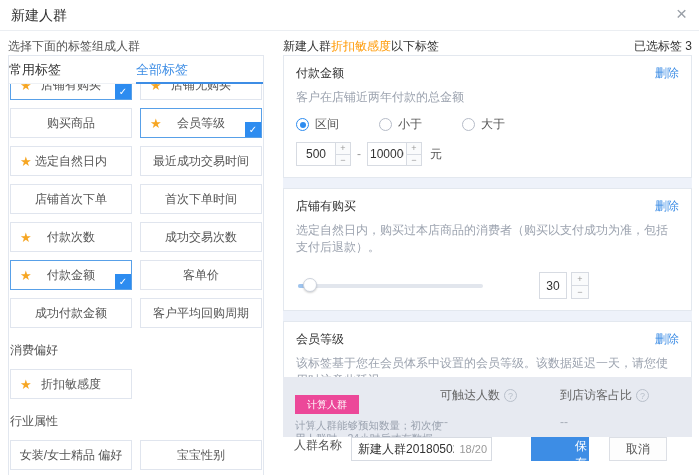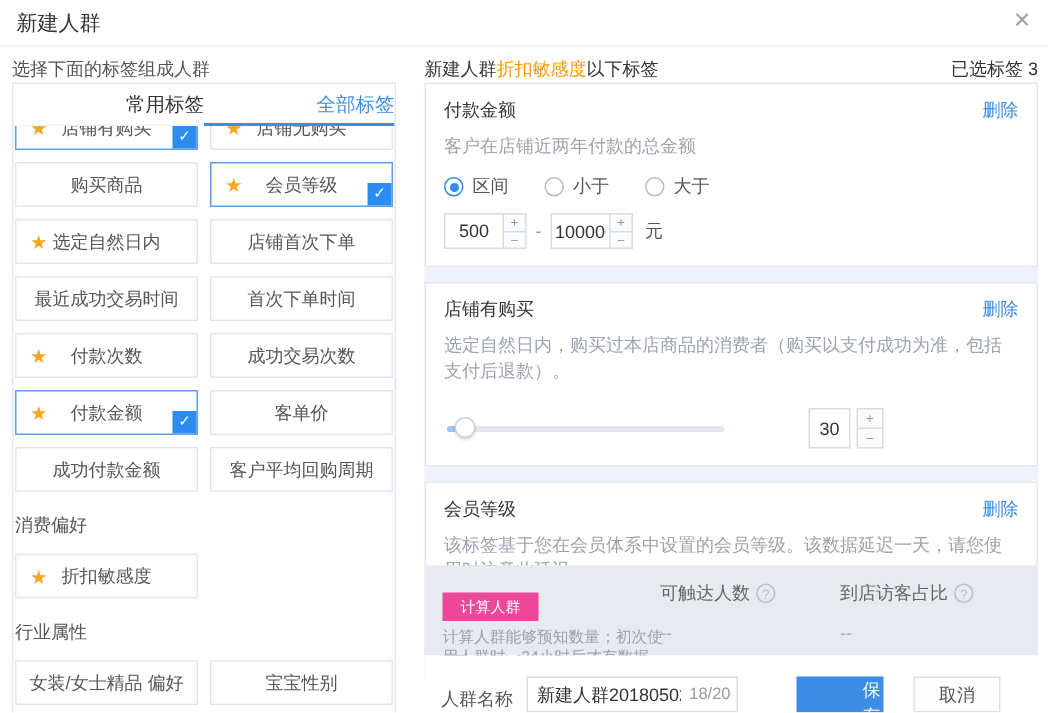--- a/index.html
+++ b/index.html
@@ -7,21 +7,21 @@
          font-family:"Liberation Sans","DejaVu Sans",sans-serif;color:#333;}
   
   .titlebar{position:absolute;left:0;top:0;right:0;height:30px;border-bottom:1px solid #ebeef2;background:#fff;z-index:5;}
   .title{position:absolute;left:11px;top:7px;font-size:14px;color:#333;}
   .close{position:absolute;right:12px;top:4px;font-size:19px;color:#9aa0a8;cursor:pointer;line-height:20px;}
   
   .left-pane{position:absolute;left:8px;top:38px;width:256px;}
   .prompt{font-size:12px;color:#555;height:17px;}
   .tagbox{border:1px solid #e2e7ef;background:#fff;height:500px;box-sizing:border-box;overflow:hidden;}
   .tabbar{height:27px;display:flex;border-bottom:1px solid #eef1f5;background:#fff;position:relative;z-index:2;}
-  .tab{flex:1;text-align:right;line-height:27px;font-size:13px;color:#333;cursor:pointer;position:relative;}
+  .tab{flex:1;text-align:left;line-height:27px;font-size:13px;color:#333;cursor:pointer;position:relative;}
   .tab.active{color:#3d8de5;}
   .tab.active::after{content:"";position:absolute;left:0;right:0;bottom:-1px;height:2px;background:#3d8de5;}
   .listwrap{position:relative;z-index:1;}
   .taglist{display:grid;grid-template-columns:1fr 1fr;column-gap:8px;row-gap:8px;padding:0 1px;margin-top:-14px;}
   .tag{height:30px;border:1px solid #e0e5ee;background:#fff;position:relative;display:flex;align-items:center;
        justify-content:center;font-size:12px;color:#555;box-sizing:border-box;cursor:pointer;}
   .tag .star{position:absolute;left:9px;color:#f6a623;font-size:13px;line-height:13px;}
   .tag.checked{border-color:#58a0e8;}
   .tag .corner{position:absolute;right:0;bottom:0;width:16px;height:15px;background:#2d8cf0;color:#fff;
                font-size:10px;line-height:15px;text-align:center;}
@@ -29,21 +29,21 @@
   
   .right-pane{position:absolute;left:283px;top:38px;width:409px;bottom:0;display:flex;flex-direction:column;}
   .rheader{height:17px;display:flex;justify-content:space-between;font-size:12px;color:#333;}
   .rheader .hl{color:#ff9800;}
   .cardzone{background:#eef2fa;height:322px;display:flex;flex-direction:column;gap:10px;}
   .card{background:#fff;border:1px solid #e3e8ef;padding:9px 12px 11px;box-sizing:border-box;}
   .card-head{display:flex;justify-content:space-between;align-items:center;}
   .card-title{font-size:12px;color:#333;}
   .del{font-size:12px;color:#3d8de5;cursor:pointer;}
   .desc{margin-top:7px;font-size:12px;color:#9ca3af;}
-  .radio-row{margin-top:10px;display:flex;gap:24px;font-size:12px;color:#555;align-items:center;}
+  .radio-row{margin-top:10px;display:flex;gap:40px;font-size:12px;color:#555;align-items:center;}
   .radio-item{display:flex;align-items:center;gap:6px;cursor:pointer;}
   .radio{width:13px;height:13px;border:1px solid #b6bcc8;border-radius:50%;box-sizing:border-box;position:relative;background:#fff;}
   .radio.on{border-color:#2d8cf0;}
   .radio.on::after{content:"";position:absolute;left:2.5px;top:2.5px;width:6px;height:6px;border-radius:50%;background:#2d8cf0;}
   .num-row{margin-top:9px;display:flex;align-items:center;font-size:12px;color:#555;}
   .num-input{width:40px;height:24px;border:1px solid #d7dbe2;text-align:center;font-size:12px;color:#333;
              box-sizing:border-box;padding:0 2px;background:#fff;}
   .spin{width:16px;display:flex;flex-direction:column;margin-left:-1px;}
   .spin .sb{height:12.5px;border:1px solid #d7dbe2;font-size:9px;line-height:10px;text-align:center;color:#999;
             box-sizing:border-box;background:#fafbfc;cursor:pointer;}
@@ -71,21 +71,21 @@
   .sum-col1{width:145px;}
   .calc-btn{width:64px;height:19px;background:#ec4899;color:#fff;font-size:10px;border:none;cursor:pointer;
             display:block;margin-top:10px;}
   .calc-note{margin-top:5px;font-size:10.5px;color:#9aa2af;line-height:13px;width:150px;}
   .sum-col2{width:125px;}
   .metric-label{font-size:12px;color:#666;display:flex;align-items:center;margin-top:2px;}
   .qmark{display:inline-block;width:13px;height:13px;border:1px solid #b9c0cb;border-radius:50%;color:#b9c0cb;
          font-size:9px;line-height:12px;text-align:center;margin-left:4px;box-sizing:border-box;cursor:pointer;}
   .metric-value{margin-top:11px;font-size:12px;color:#a8afba;}
   
-  .footer{height:38px;background:#fff;display:flex;align-items:flex-end;padding:0 25px 0 11px;box-sizing:border-box;}
+  .footer{height:38px;background:#fff;display:flex;align-items:flex-start;padding:0 25px 0 11px;box-sizing:border-box;}
   .name-label{font-size:12px;color:#555;margin-right:9px;white-space:nowrap;}
   .name-box{position:relative;width:141px;height:24px;border:1px solid #d7dbe2;box-sizing:border-box;
             display:flex;align-items:center;background:#fff;}
   .name-box input{border:none;outline:none;width:96px;font-size:12px;color:#333;padding-left:6px;
                   font-family:inherit;background:transparent;}
   .counter{position:absolute;right:4px;font-size:11px;color:#999;}
   .f-spacer{flex:1;}
   .save-btn{width:58px;height:24px;background:#3d8de5;color:#fff;font-size:12px;border:none;cursor:pointer;padding-left:44px;}
   .cancel-btn{width:58px;height:24px;background:#fdfdfd;border:1px solid #dcdfe5;color:#555;font-size:12px;
               margin-left:20px;cursor:pointer;box-sizing:border-box;}
@@ -127,25 +127,25 @@
             <span class="star">★</span>
             <span>会员等级</span>
             <span class="corner">✓</span>
           </div>
 
           <div class="tag">
             <span class="star">★</span>
             <span>选定自然日内</span>
           </div>
           <div class="tag">
+            <span>最近成功交易时间</span>
+          </div>
+
+          <div class="tag">
             <span>店铺首次下单</span>
-          </div>
-
-          <div class="tag">
-            <span>最近成功交易时间</span>
           </div>
           <div class="tag">
             <span>首次下单时间</span>
           </div>
 
           <div class="tag">
             <span class="star">★</span>
             <span>付款次数</span>
           </div>
           <div class="tag">

